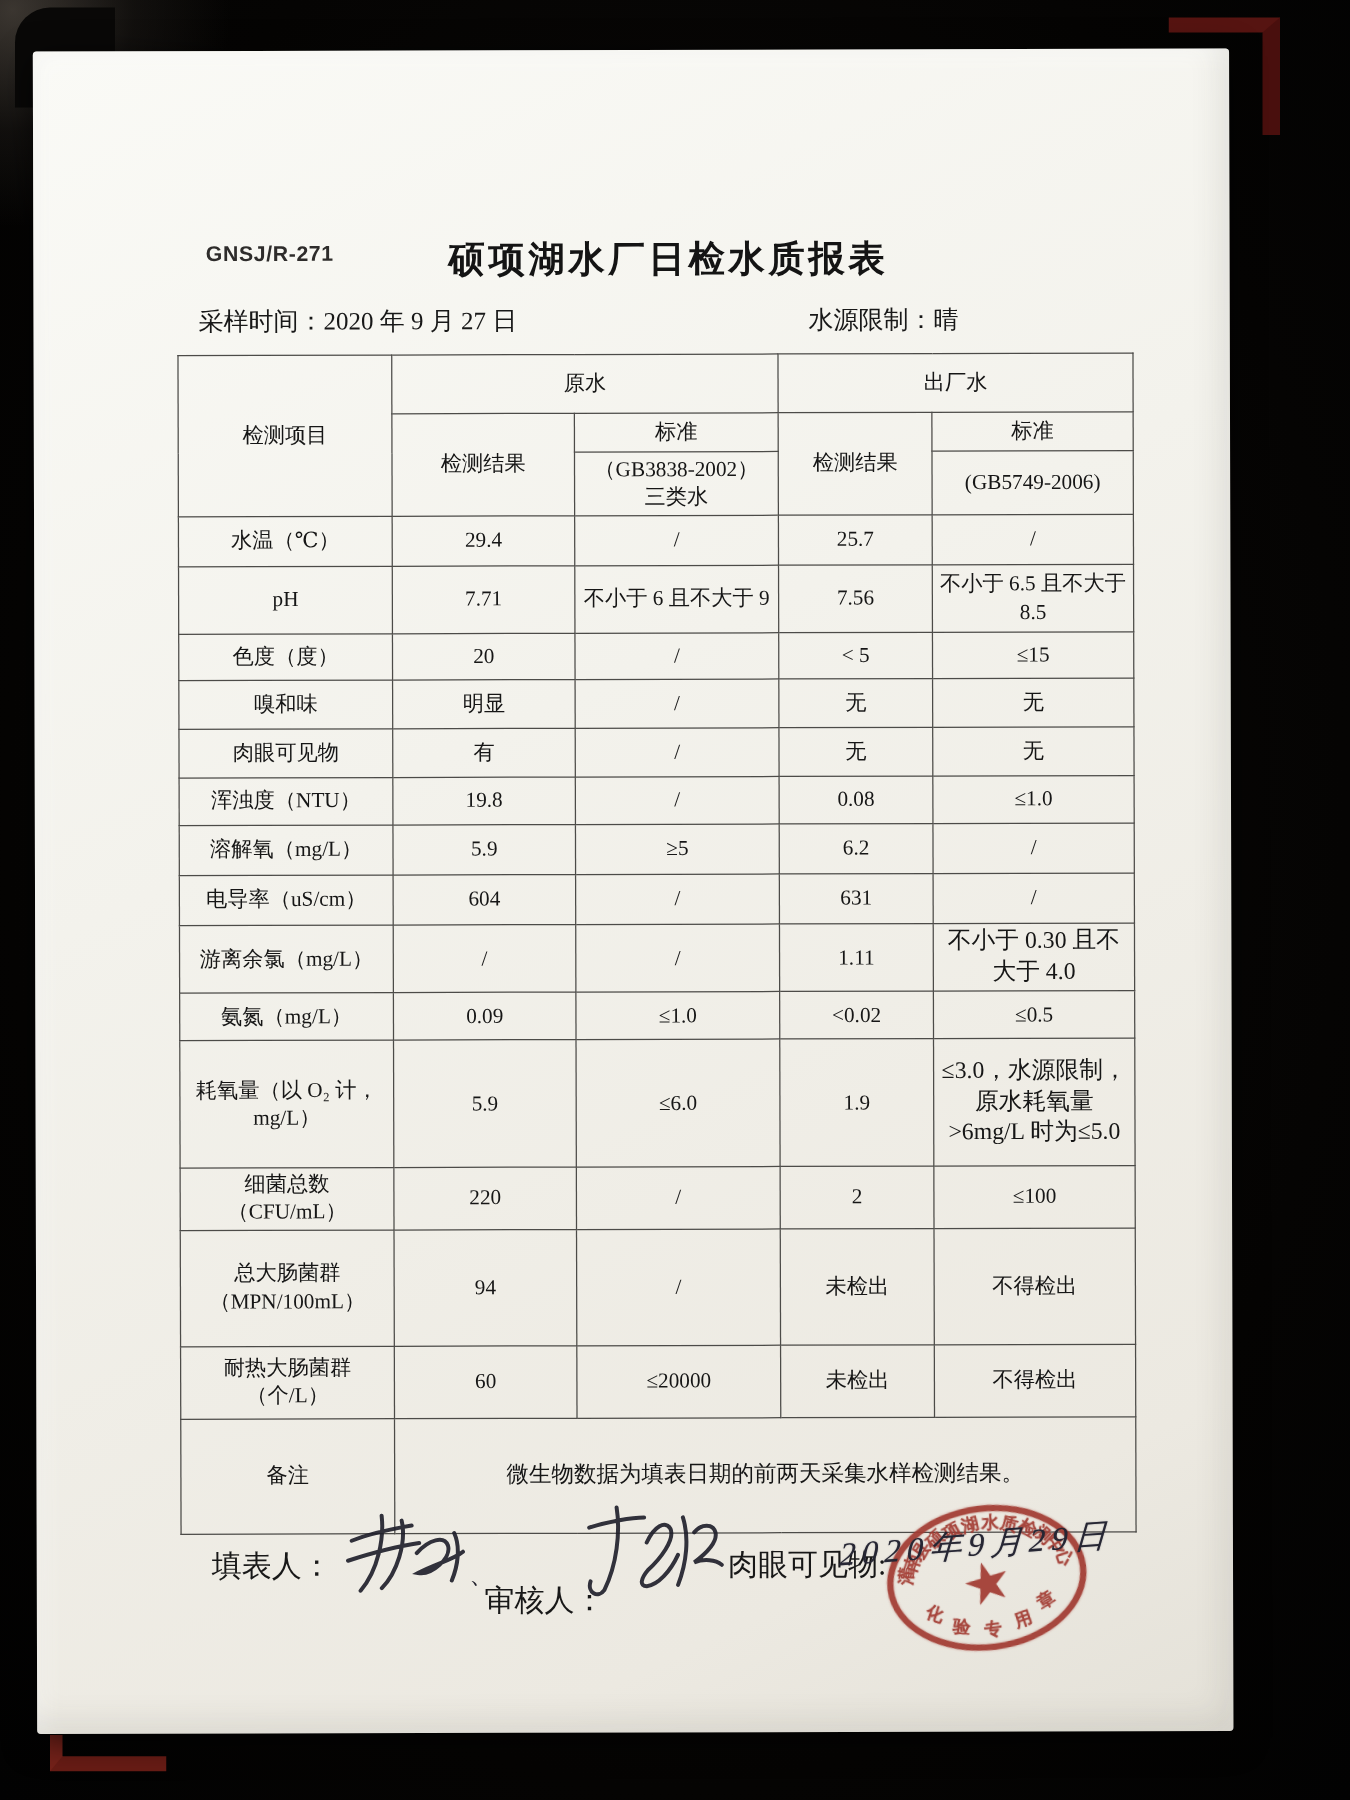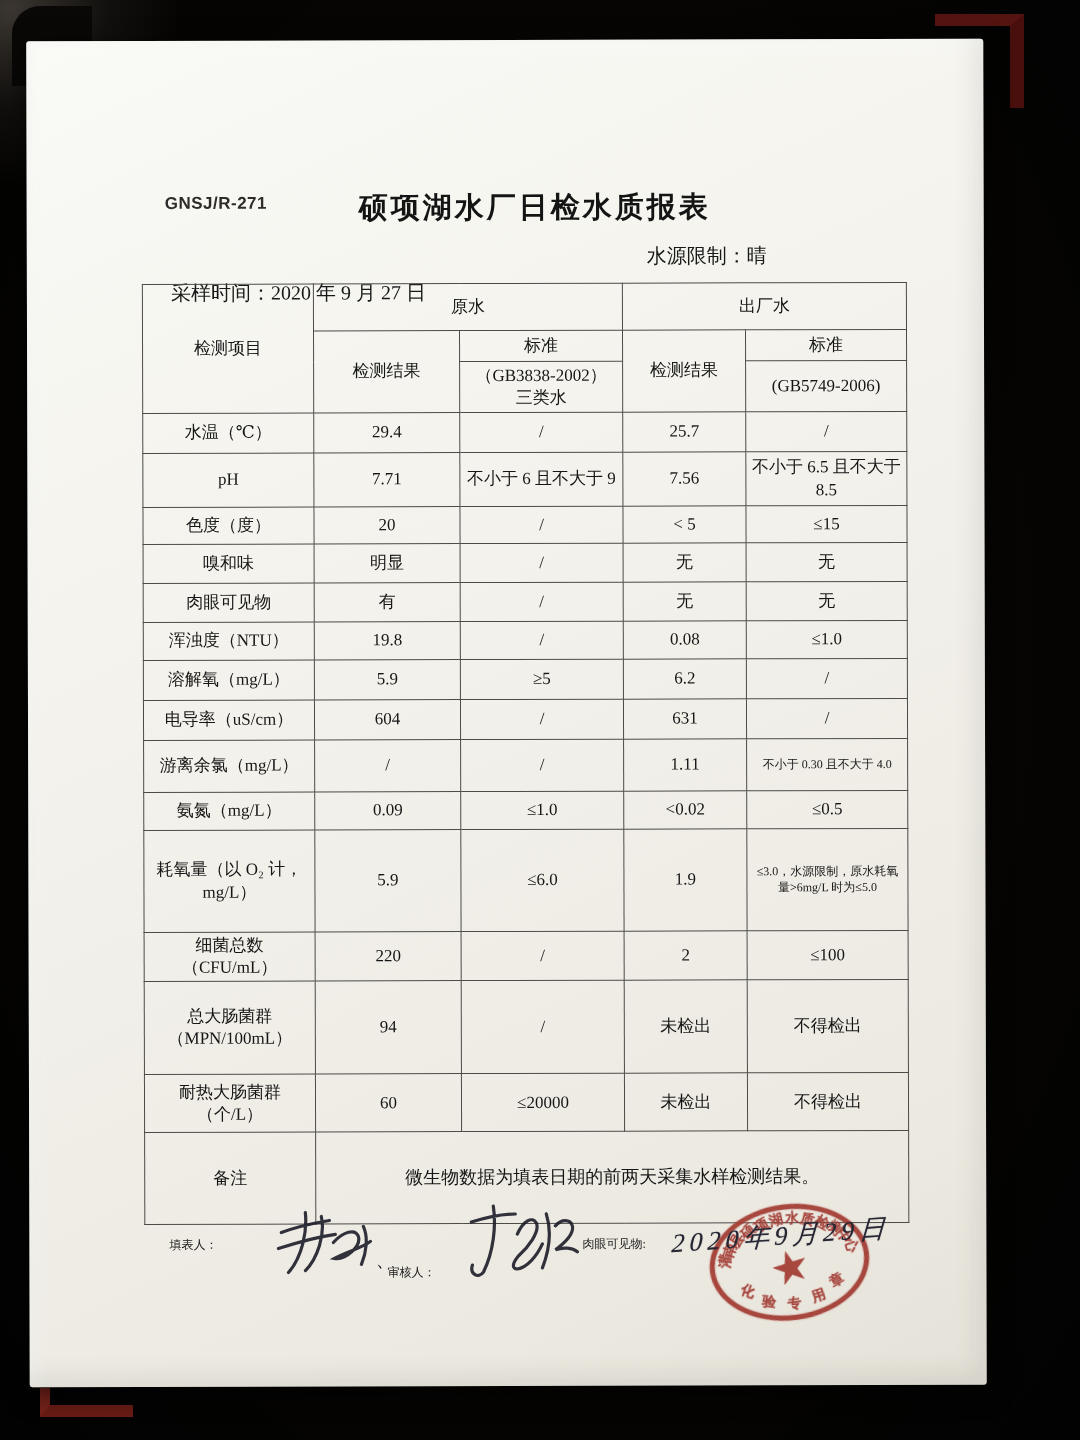--- a/index.html
+++ b/index.html
@@ -16,28 +16,28 @@
          border-left:10px solid #7c241c;border-bottom:12px solid #6e1e17;opacity:.95;}
   .paper{position:absolute;left:28px;top:40px;width:957px;height:1346px;border-radius:3px;
          background:linear-gradient(155deg,#fafaf6 0%,#f3f2ec 40%,#ece9e1 85%,#e4e1d8 100%);
          box-shadow:0 6px 26px rgba(0,0,0,0.65), inset -8px -10px 24px rgba(60,55,45,0.10), inset 6px 8px 18px rgba(255,255,255,0.45);
          transform:rotate(-0.15deg);}
   .form-code{position:absolute;left:138px;top:116px;font-family:"Liberation Sans","DejaVu Sans",sans-serif;
          font-weight:bold;font-size:17px;color:#2e2c2b;letter-spacing:.5px;margin-top:37px;}
   .title{position:absolute;left:115px;top:148px;width:786px;margin:0;text-align:center;
          font-size:29px;font-weight:bold;letter-spacing:3px;color:#141414;}
   .meta-row{position:absolute;left:0;top:203px;width:957px;font-size:20px;color:#181818;}
-  .meta-left{position:absolute;left:144px;margin-top:36px;}
+  .meta-left{position:absolute;left:132px;}
   .meta-right{position:absolute;left:620px;}
   table.report{position:absolute;left:115px;top:243px;width:764px;border-collapse:collapse;table-layout:fixed;
          font-size:17px;color:#161616;}
   table.report td{border:1px solid #4c4b48;text-align:center;vertical-align:middle;padding:2px 4px;line-height:1.3;}
-  td.small{font-size:12px;}
+  td.small{font-size:19px;}
   td.remark-cell{text-align:left;padding-left:18px;font-size:18px;}
-  .footer-label{position:absolute;font-size:12px;color:#181818;}
+  .footer-label{position:absolute;font-size:24px;color:#181818;}
   .sig{position:absolute;opacity:.9;}
   .dot{position:absolute;font-size:20px;color:#20202c;}
   .date-hand{position:absolute;left:642px;top:1178px;width:250px;z-index:6;
          font-size:26px;font-style:italic;letter-spacing:5px;color:#262633;
          transform:rotate(-4deg) skewX(-7deg);text-shadow:0 0 1px rgba(30,30,48,.5);}
   .stamp{position:absolute;left:680px;top:1165px;width:160px;height:116px;z-index:5;
          color:#a23b32;transform:rotate(-7deg);filter:blur(0.3px);opacity:.93;}
   .stamp-ring{position:absolute;left:0;top:0;right:0;bottom:0;border:5px solid currentColor;border-radius:50%;
          box-shadow:0 0 2px rgba(162,59,50,.5), inset 0 0 2px rgba(162,59,50,.5);}
   .stamp-star{position:absolute;left:50%;top:54%;transform:translate(-50%,-50%) rotate(-10deg);

